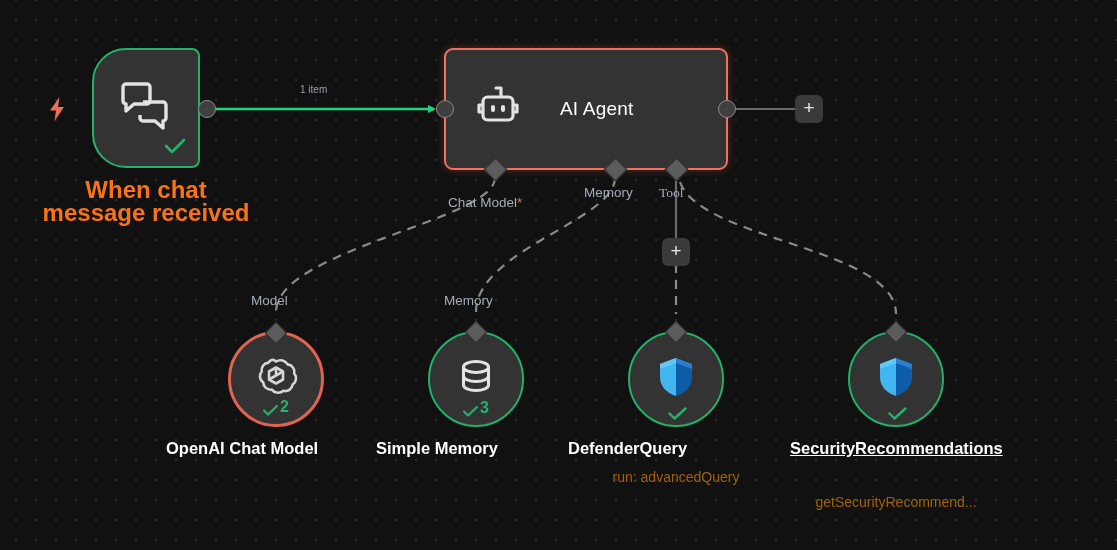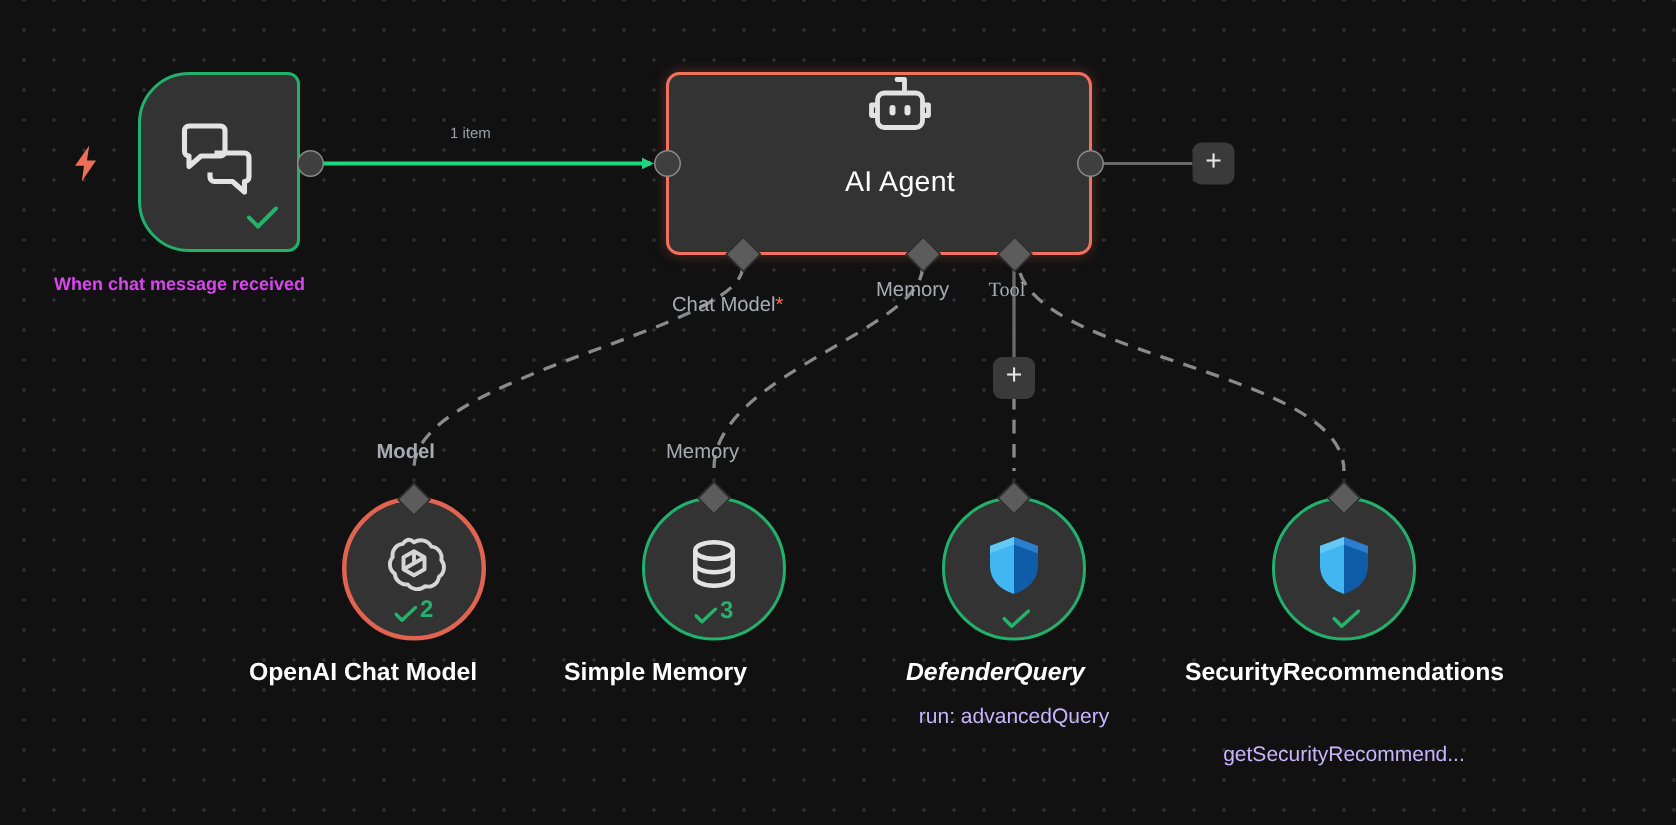--- a/index.html
+++ b/index.html
@@ -21,23 +21,22 @@
     background:#333333; border:2px solid #21b16b;
     border-radius:34px 8px 8px 34px;
     display:flex; align-items:center; justify-content:center;
   }
   .bolt { position:absolute; left:46px; top:96px; width:22px; height:26px; }
 
   
   .agent-node {
     position:absolute; left:444px; top:48px; width:284px; height:122px;
     background:#333333; border:2px solid #f2705e; border-radius:9px;
-    display:flex; align-items:center; padding-left:28px; gap:12px;
+    display:flex; align-items:center; padding-left:28px; gap:38px;
     box-shadow:0 0 9px rgba(242,112,94,.30);
-    flex-direction:column;
   }
   .agent-title { color:#ffffff; font-size:19px; letter-spacing:.2px; }
 
   
   .dot {
     position:absolute; width:18px; height:18px; border-radius:50%;
     background:#3f3f3f; border:1.6px solid #8a8a8a;
   }
   .plus-btn {
     position:absolute; width:28px; height:28px; border-radius:6px;
@@ -76,26 +75,26 @@
     color:#25b36b; font-size:16px; font-weight:600;
     display:flex; align-items:center; justify-content:center; gap:2px;
   }
   .check { width:15px; height:11px; display:inline-block; }
 
   .node-caption {
     position:absolute; text-align:left; color:#ffffff;
     font-size:16.5px; font-weight:700; line-height:21px;
   }
   .node-sub {
-    position:absolute; text-align:center; color:#c4b5fd;
+    position:absolute; text-align:center; color:#a16207;
     font-size:14px; line-height:19px;
   }
   .trigger-caption {
-    position:absolute; color:#d946ef;
-    font-size:12px; font-weight:700; line-height:23px;
+    position:absolute; text-align:center; color:#f97316;
+    font-size:24px; font-weight:700; line-height:23px;
   }
 </style>
 </head>
 <body>
 
 <div class="canvas">
 
   <svg class="wires">
     <defs>
       <marker id="arrow" markerWidth="9" markerHeight="9" refX="6" refY="4.5" orient="auto" markerUnits="userSpaceOnUse">
@@ -170,21 +169,21 @@
   </div>
 
   <div class="diamond" style="left:607px; top:161px;"></div>
   <div class="ep-label" style="left:584px; top:185px;">Memory</div>
 
   <div class="diamond" style="left:668px; top:161px;"></div>
   <div class="ep-label" style="left:659px; top:185px;font-family:Liberation Serif, serif;">Tool</div>
 
   <div class="plus-btn" style="left:662px; top:238px;">+</div>
 
-  <div class="ep-label" style="left:251px; top:293px;font-weight:bold;">Model</div>
+  <div class="ep-label" style="left:251px; top:293px;">Model</div>
   <div class="sub-node" style="left:228px; top:331px;">
     <div class="sub-circle warn">
       <div class="sub-diamond"></div>
       <span>
         <svg width="46" height="46" viewBox="0 0 46 46">
           <g fill="none" stroke="#d6d6d6" stroke-width="2.6" stroke-linejoin="round">
             <path d="M23 7.5 c4.2,-2.6 9.4,-1.1 11.6,2.9 c4.5,0.4 7.6,4.6 6.6,9 c2.9,3.5 2.2,8.7 -1.6,11.2
                      c-0.6,4.5 -5,7.4 -9.3,6.2 c-3.4,3 -8.7,2.5 -11.5,-1.2 c-4.4,0.6 -8.4,-2.8 -8.6,-7.2
                      c-3.7,-2.4 -4.4,-7.6 -1.4,-10.9 c-0.9,-4.4 2.3,-8.5 6.7,-8.9 c1.6,-2.6 4.4,-4 7.5,-1.1 z"></path>
             <path d="M16 17.5 l7,-4 l7,4 v8 l-7,4 l-7,-4 z"></path>
@@ -243,21 +242,21 @@
       <span class="status">
         <span class="check">
           <svg width="19" height="13" viewBox="0 0 19 13">
             <path d="M1.5 6.5 L6.5 11.5 L17.5 1.5" fill="none" stroke="#25b36b" stroke-width="2.4" stroke-linecap="round" stroke-linejoin="round"></path>
           </svg>
         </span>
         <span></span>
       </span>
     </div>
   </div>
-  <div class="node-caption" style="left:604px; top:438px; width:200px;font-style:italic;">DefenderQuery</div>
+  <div class="node-caption" style="left:568px; top:438px; width:200px;">DefenderQuery</div>
   <div class="node-sub" style="left:576px; top:468px; width:200px;">run: advancedQuery</div>
 
   <div class="sub-node" style="left:848px; top:331px;">
     <div class="sub-circle ok">
       <div class="sub-diamond"></div>
       <span>
         <svg width="40" height="44" viewBox="0 0 40 44">
           <path d="M20 3 L4 9 v13 c0,10 7,16 16,19 V3 z" fill="#41b6f0"></path>
           <path d="M20 3 L36 9 v13 c0,10 -7,16 -16,19 V3 z" fill="#0f5ca8"></path>
           <path d="M20 3 L4 9 v5 l16,-6 z" fill="#63c8f5"></path>
@@ -267,16 +266,16 @@
       <span class="status">
         <span class="check">
           <svg width="19" height="13" viewBox="0 0 19 13">
             <path d="M1.5 6.5 L6.5 11.5 L17.5 1.5" fill="none" stroke="#25b36b" stroke-width="2.4" stroke-linecap="round" stroke-linejoin="round"></path>
           </svg>
         </span>
         <span></span>
       </span>
     </div>
   </div>
-  <div class="node-caption" style="left:790px; top:438px; width:212px;">SecurityRecommendations</div>
+  <div class="node-caption" style="left:790px; top:438px; width:212px;text-decoration:underline;">SecurityRecommendations</div>
   <div class="node-sub" style="left:782px; top:493px; width:228px;">getSecurityRecommend...</div>
 
 </div>
 
 </body></html>

